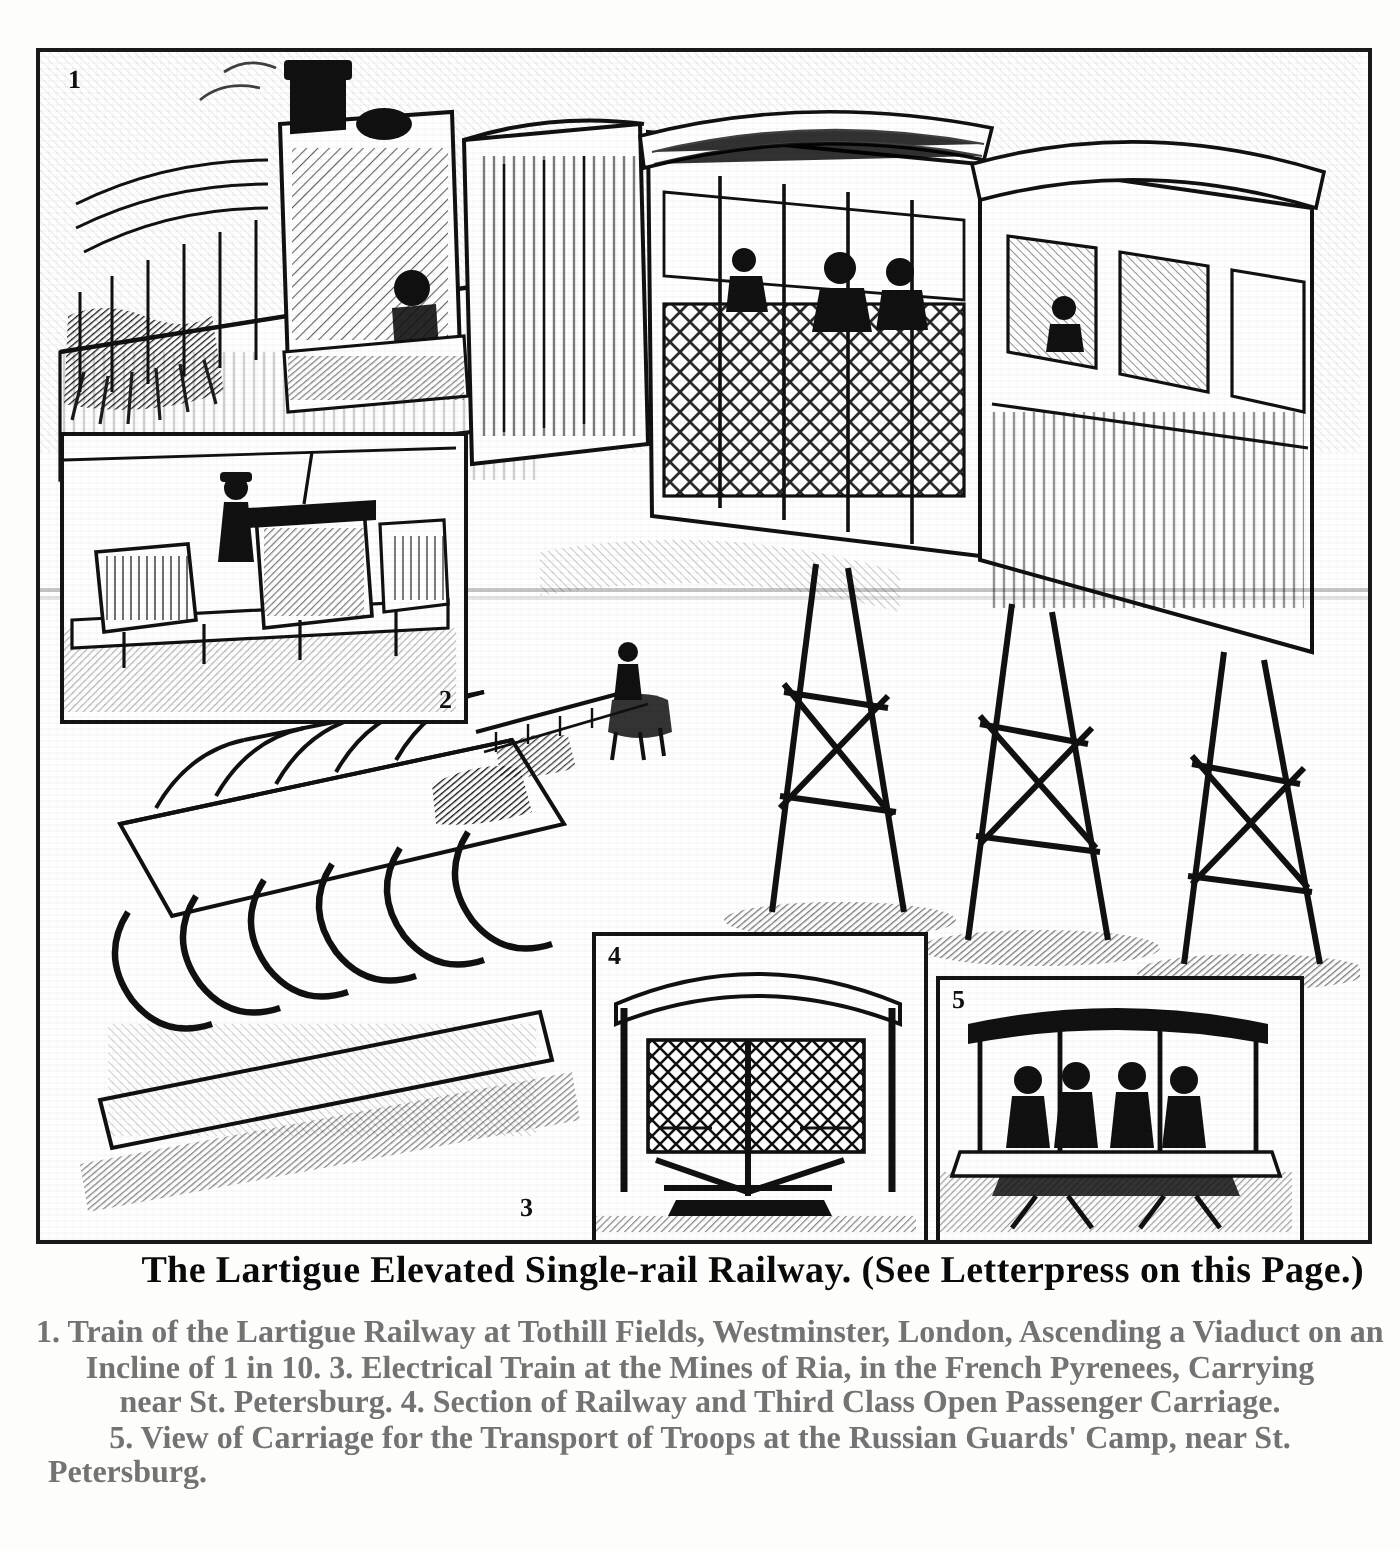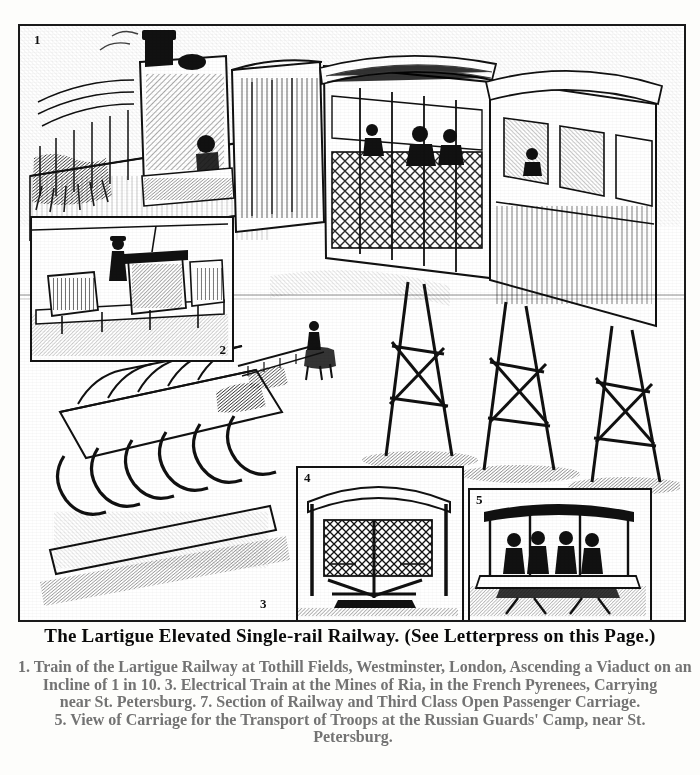--- a/index.html
+++ b/index.html
@@ -78,21 +78,21 @@
   #inset-5 { left: 448px; top: 462px; width: 180px; height: 130px; }
 
   svg { display: block; }
 
   
   .caption-main {
     position: absolute;
     left: 18px;
     top: 625px;
     width: 664px;
-    text-align: center;
+    text-align: right;
     font-family: "Liberation Serif", serif;
     font-weight: bold;
     font-size: 19px;
     letter-spacing: 0.2px;
     color: #0a0a0a;
     white-space: nowrap;
   }
 
   .legend {
     position: absolute;
@@ -100,21 +100,21 @@
     top: 658px;
     width: 664px;
     font-family: "Liberation Serif", serif;
     font-weight: bold;
     font-size: 16px;
     line-height: 17.5px;
     color: #737373;
     text-align: center;
   }
   .legend .line { display: block; white-space: nowrap; }
-  .legend .line.left { text-align: center; padding-left: 6px; }
+  .legend .line.left { text-align: left; padding-left: 6px; }
 </style>
 </head>
 <body>
 
 <div class="page">
 
   <div class="plate">
 
     <svg width="660" height="590" viewBox="0 0 660 590">
       <defs>
@@ -476,18 +476,18 @@
     <div class="fig-num" style="left:240px; bottom:8px;">3</div>
 
     <div class="grain"></div>
   </div>
 
   <div class="caption-main">The Lartigue Elevated Single-rail Railway.  (See Letterpress on this Page.)</div>
 
   <div class="legend">
     <span class="line">1. Train of the Lartigue Railway at Tothill Fields, Westminster, London, Ascending a Viaduct on an</span>
     <span class="line">Incline of 1 in 10.        3. Electrical Train at the Mines of Ria, in the French Pyrenees, Carrying</span>
-    <span class="line">near St. Petersburg.    7. Section of Railway and Third Class Open Passenger Carriage.</span>
+    <span class="line">near St. Petersburg.    4. Section of Railway and Third Class Open Passenger Carriage.</span>
     <span class="line">5. View of Carriage for the Transport of Troops at the Russian Guards' Camp, near St.</span>
     <span class="line left">Petersburg.</span>
   </div>
 
 </div>
 
 </body></html>

